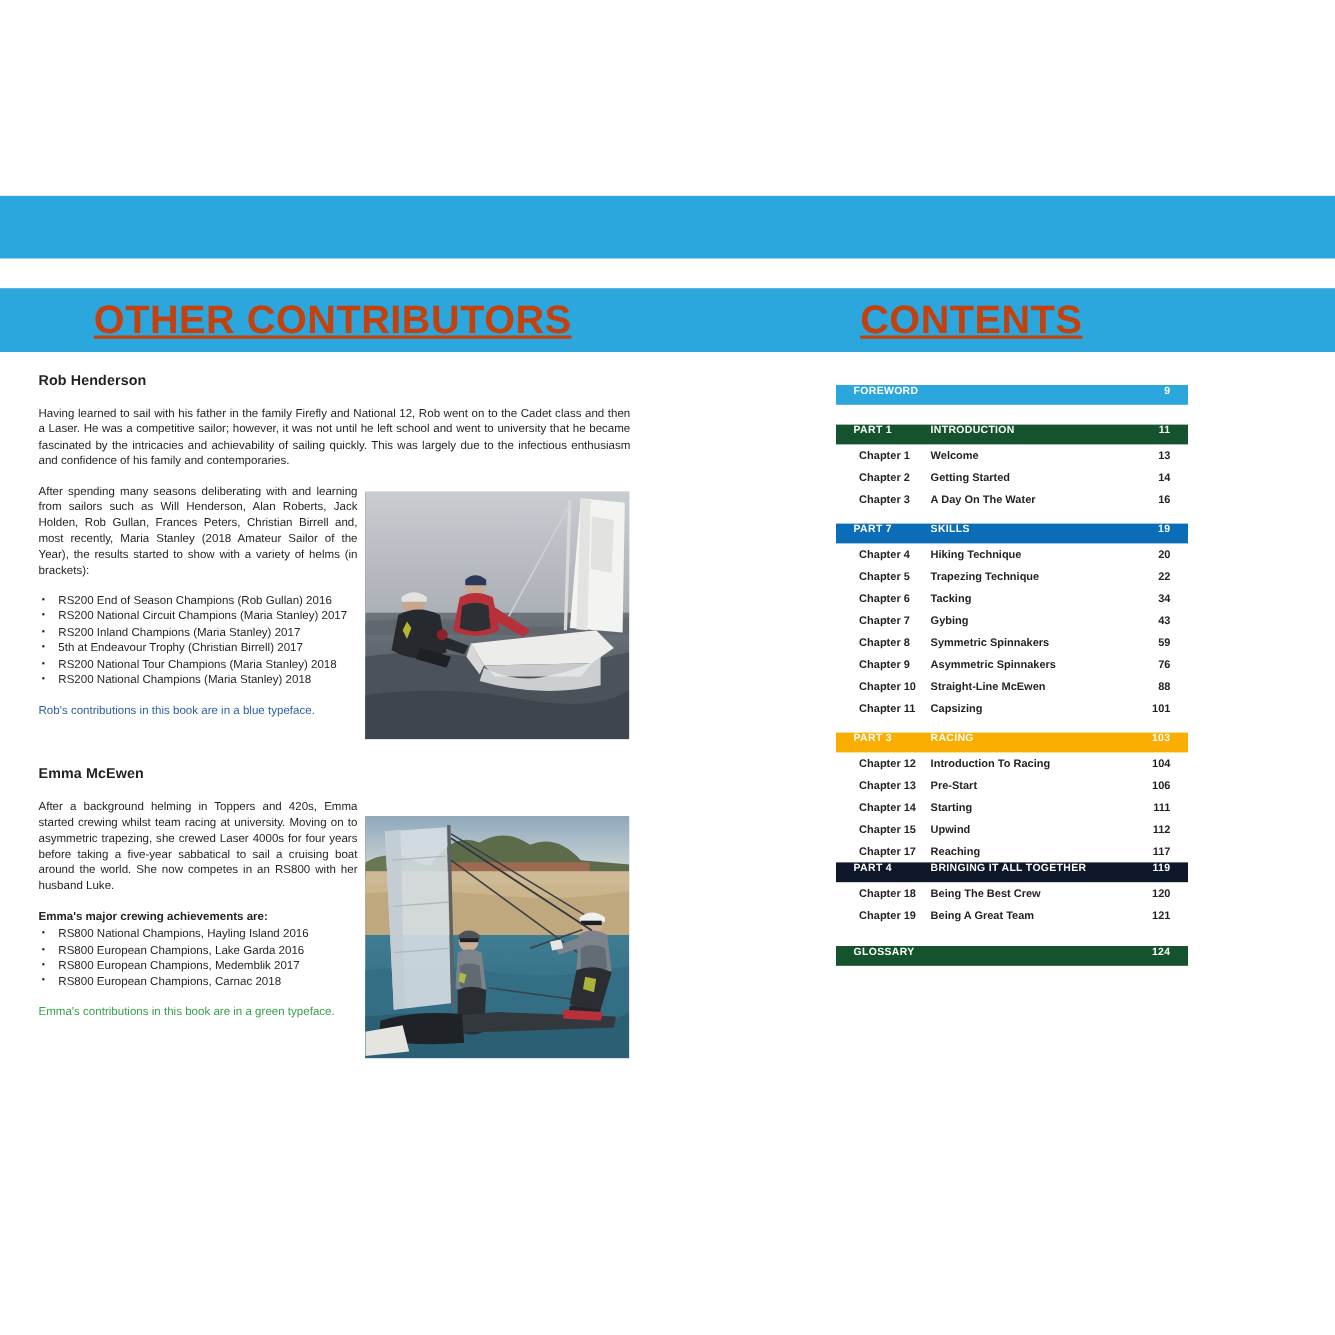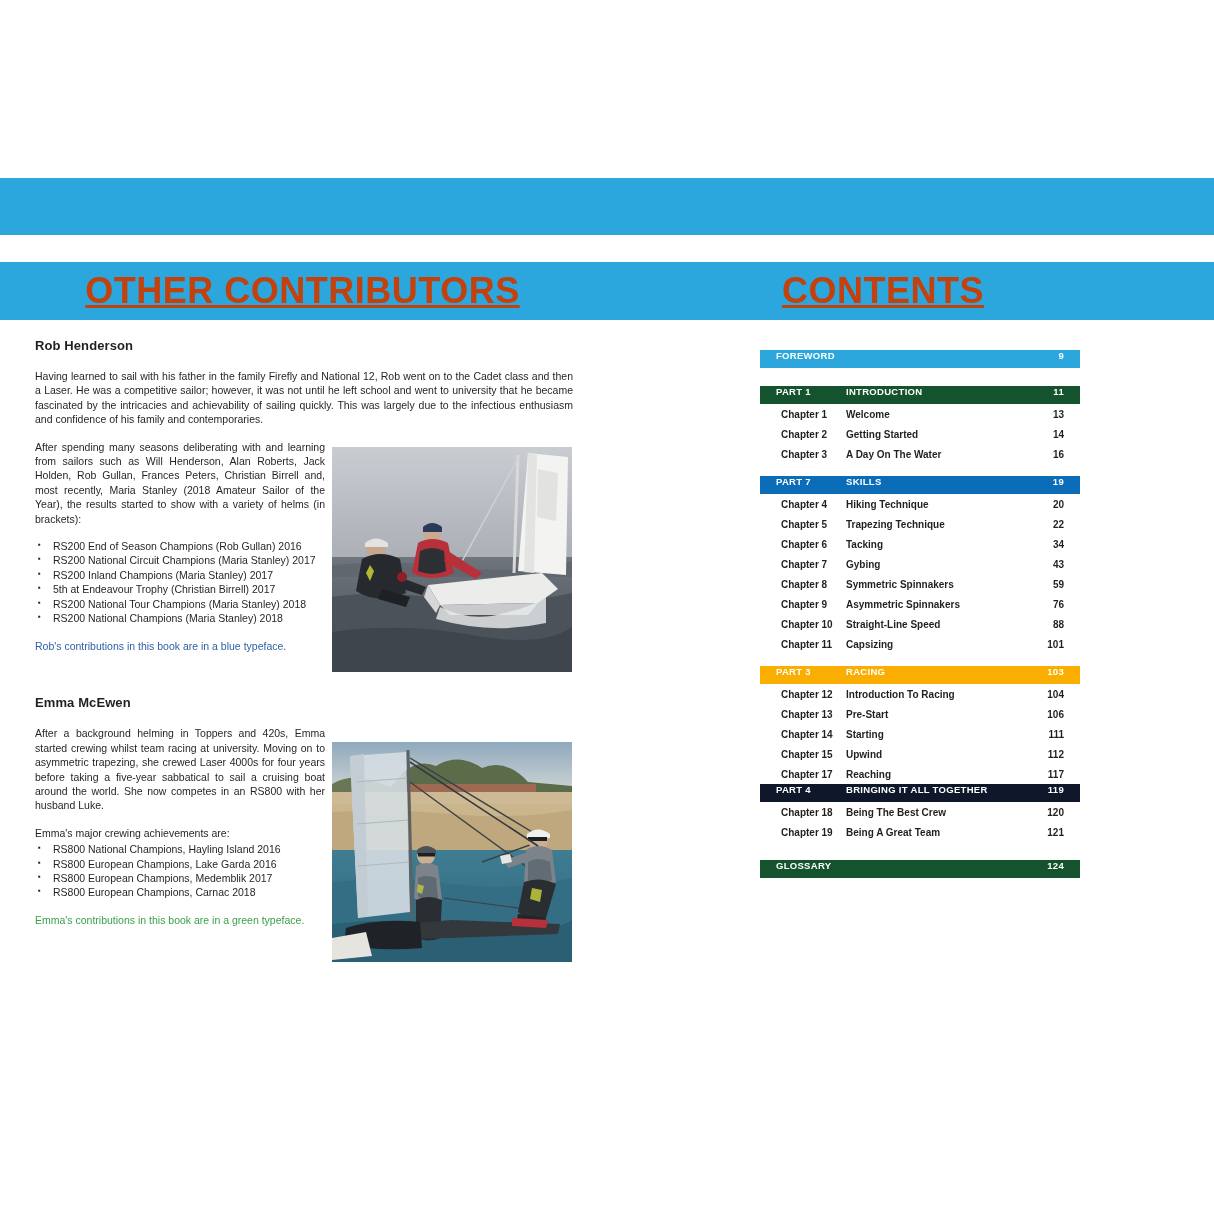--- a/index.html
+++ b/index.html
@@ -57,21 +57,21 @@
     letter-spacing: 0.1px;
   }
   .body-par {
     font-size: 10.5px;
     line-height: 14.4px;
     text-align: justify;
     margin: 0 0 13px 0;
     color: #231f20;
   }
   .body-par.narrow { width: 290px; }
-  .lead-in { margin-bottom: 2px; }
+  .lead-in { margin-bottom: 2px; font-weight: bold; }
   ul.achievements {
     list-style: none;
     margin: 0;
     padding: 0;
   }
   ul.achievements li {
     position: relative;
     font-size: 10.5px;
     line-height: 14.4px;
     padding-left: 18px;
@@ -357,21 +357,21 @@
     <span class="c2">Symmetric Spinnakers</span>
     <span class="c3">59</span>
   </div>
   <div class="toc-row">
     <span class="c1">Chapter 9</span>
     <span class="c2">Asymmetric Spinnakers</span>
     <span class="c3">76</span>
   </div>
   <div class="toc-row">
     <span class="c1">Chapter 10</span>
-    <span class="c2">Straight-Line Speed</span>
+    <span class="c2">Straight-Line McEwen</span>
     <span class="c3">88</span>
   </div>
   <div class="toc-row">
     <span class="c1">Chapter 11</span>
     <span class="c2">Capsizing</span>
     <span class="c3">101</span>
   </div>
   <div class="toc-gap-sm"></div>
 
   <div class="toc-bar" style="background:#f9ae01">

